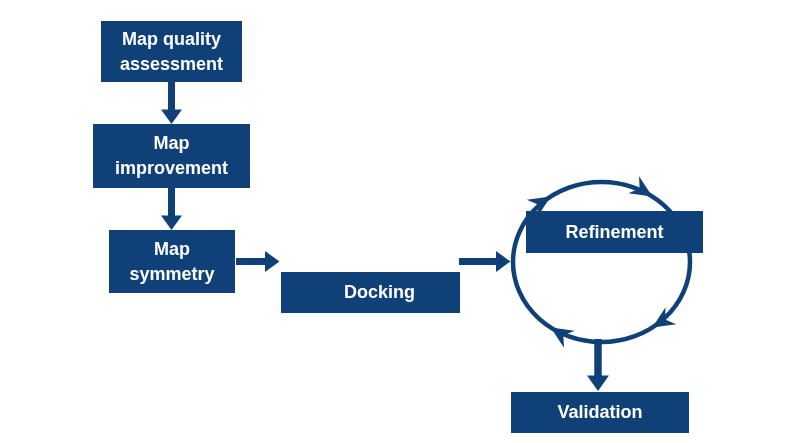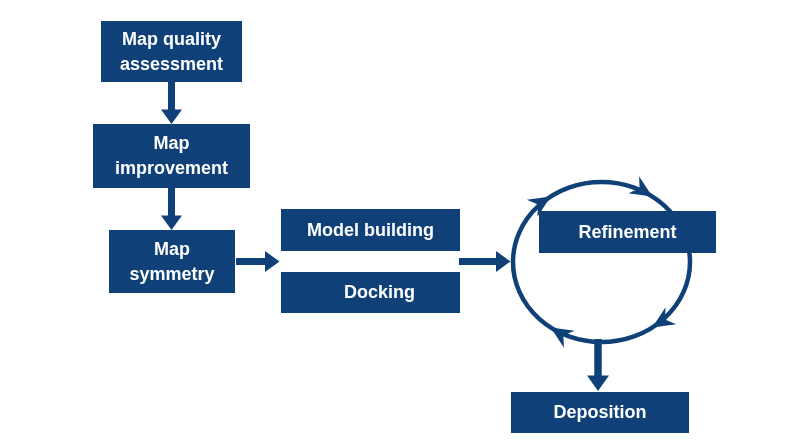--- a/index.html
+++ b/index.html
@@ -25,21 +25,21 @@
     display:flex;align-items:center;justify-content:center;
     text-align:center;
     font-weight:700;font-size:18px;line-height:1.38;
     white-space:pre-line;
   }
   .b1{left:101px;top:21px;width:141px;height:61px;}
   .b2{left:93px;top:124px;width:157px;height:64px;}
   .b3{left:109px;top:230px;width:126px;height:63px;}
   .b4{left:281px;top:209px;width:179px;height:42px;}
   .b5{left:281px;top:272px;width:179px;height:41px;padding-left:18px;}
-  .b6{left:539px;top:211px;width:177px;height:42px;justify-content:center;}
+  .b6{left:526px;top:211px;width:177px;height:42px;justify-content:center;}
   .b7{left:511px;top:272px;width:177px;height:41px;}
   .b8{left:511px;top:392px;width:178px;height:41px;}
   .arrow-line{stroke:var(--arrow);fill:none;}
   .arrow-head{fill:var(--arrow);stroke:none;}
   .cycle-ring{stroke:var(--arrow);fill:none;stroke-width:4.5;}
 </style>
 </head>
 <body>
 
 <div class="canvas">
@@ -88,30 +88,27 @@
   <div class="node b2">
     <span>Map
 improvement</span>
   </div>
 
   <div class="node b3">
     <span>Map
 symmetry</span>
   </div>
 
-  <div class="node b4">
-    <span>Model building</span>
-  </div>
 
   <div class="node b5">
     <span>Docking</span>
   </div>
 
   <div class="node b6">
     <span>Refinement</span>
   </div>
 
 
   <div class="node b8">
-    <span>Deposition</span>
+    <span>Validation</span>
   </div>
 
 </div>
 
 </body></html>

